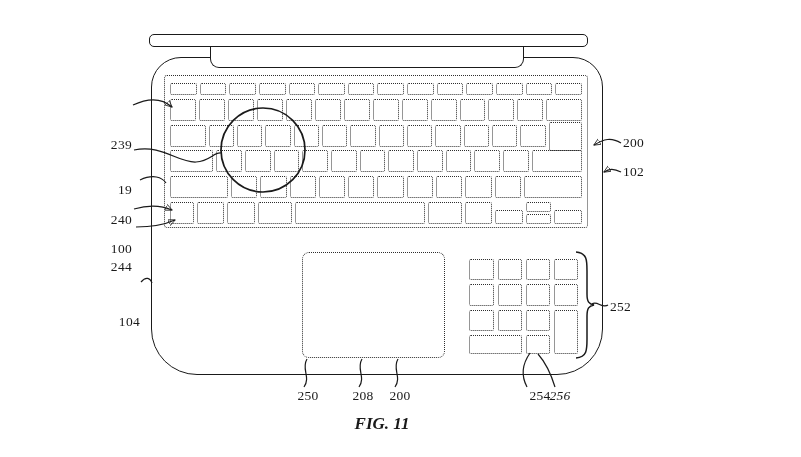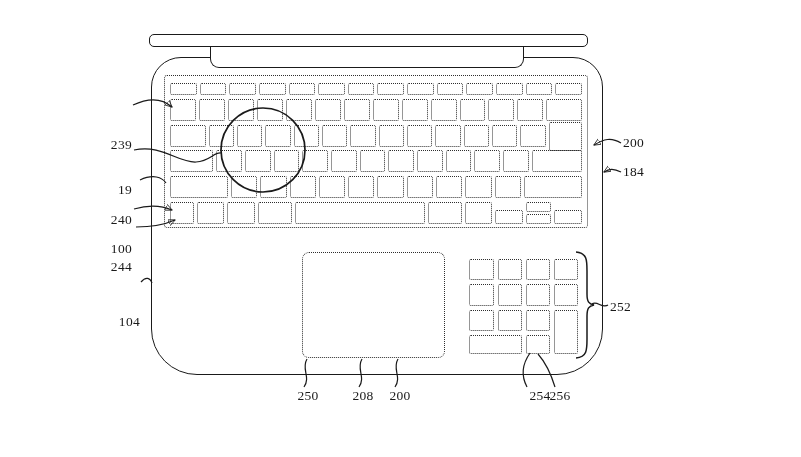--- a/index.html
+++ b/index.html
@@ -185,21 +185,22 @@
     <path d="M576,252 C587,253 587,260 587,271 L587,294 C587,302 589,304 594,305 C589,306 587,308 587,316 L587,339 C587,350 587,357 576,358" stroke-width="1.5"></path>
   </svg>
 
   <div class="ref r" style="left:96px;top:97px;">239</div>
   <div class="ref r" style="left:96px;top:142px;">19</div>
   <div class="ref r" style="left:96px;top:172px;">240</div>
   <div class="ref r" style="left:96px;top:201px;">100</div>
   <div class="ref r" style="left:96px;top:219px;">244</div>
   <div class="ref r" style="left:104px;top:274px;">104</div>
   <div class="ref l" style="left:623px;top:135px;">200</div>
-  <div class="ref l" style="left:623px;top:164px;">184</div>
+  <div class="ref l" style="left:623px;top:164px;">102</div>
   <div class="ref l" style="left:610px;top:299px;">252</div>
   <div class="ref c" style="left:290px;top:388px;">250</div>
   <div class="ref c" style="left:345px;top:388px;">208</div>
   <div class="ref c" style="left:382px;top:388px;">200</div>
   <div class="ref c" style="left:522px;top:388px;">254</div>
-  <div class="ref c" style="left:542px;top:388px;">256</div>
-
+  <div class="ref c" style="left:542px;top:388px;font-style:italic;">256</div>
+
+  <div class="caption">FIG. 11</div>
 </div>
 
 </body></html>

